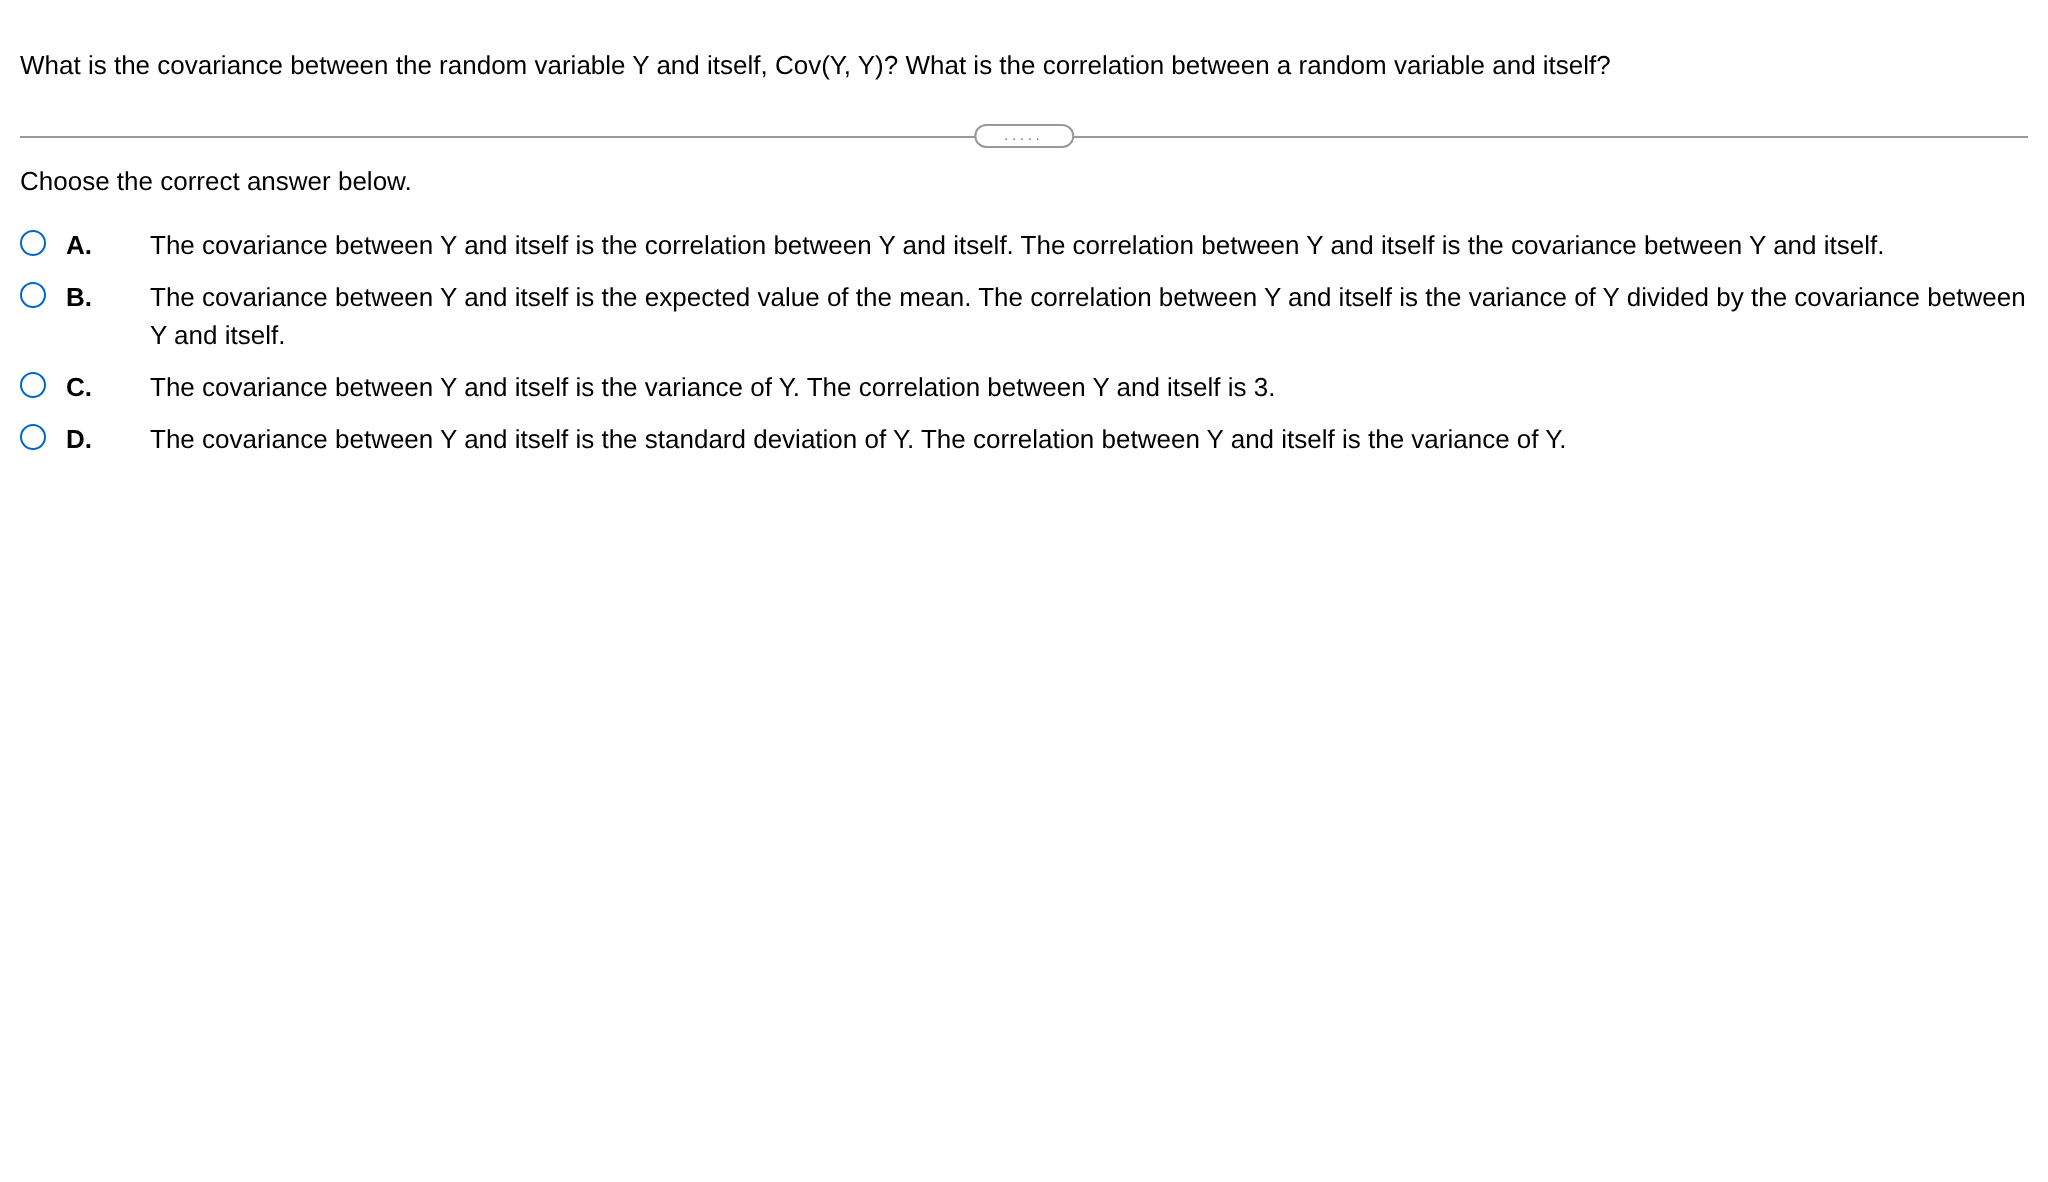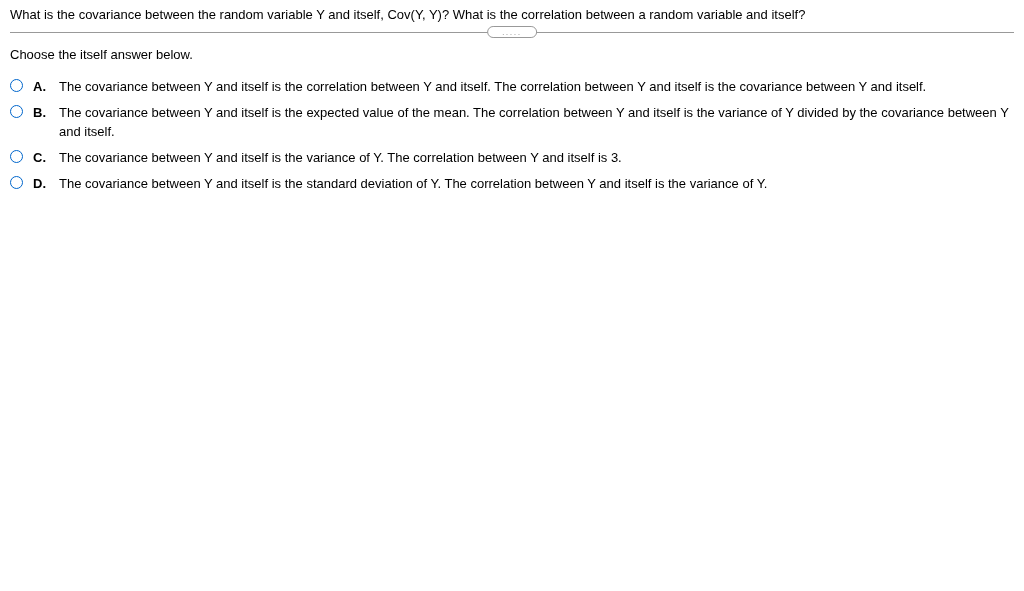--- a/index.html
+++ b/index.html
@@ -9,21 +9,21 @@
     }
     body {
       font-family: Arial, Helvetica, sans-serif;
       font-size: 13px;
       color: #000;
       background: #fff;
       width: 1024px;
       height: 591px;
     }
     .question-text {
-      padding: 6px 10px;
+      padding: 24px 10px;
       line-height: 1.4;
     }
     .divider-container {
       position: relative;
       border-top: 1px solid #999;
       margin: 2px 10px 0 10px;
     }
     .divider-pill {
       position: absolute;
       top: -7px;
@@ -66,32 +66,33 @@
       background: #fff;
     }
     .option-letter {
       font-weight: bold;
       margin-right: 12px;
       flex-shrink: 0;
       min-width: 14px;
     }
     .option-text {
       flex: 1;
+      margin-left: 16px;
     }
   </style>
 </head>
 <body>
 
 <div class="question-text">What is the covariance between the random variable Y and itself, Cov(Y, Y)? What is the correlation between a random variable and itself?</div>
 
 <div class="divider-container">
   <div class="divider-pill">.....</div>
 </div>
 
-<div class="instruction">Choose the itself answer below.</div>
+<div class="instruction">Choose the correct answer below.</div>
 
 <div class="options-container">
   <div class="option-row">
     <div class="radio"></div>
     <div class="option-letter">A.</div>
     <div class="option-text">The covariance between Y and itself is the correlation between Y and itself. The correlation between Y and itself is the covariance between Y and itself.</div>
   </div>
   <div class="option-row">
     <div class="radio"></div>
     <div class="option-letter">B.</div>

